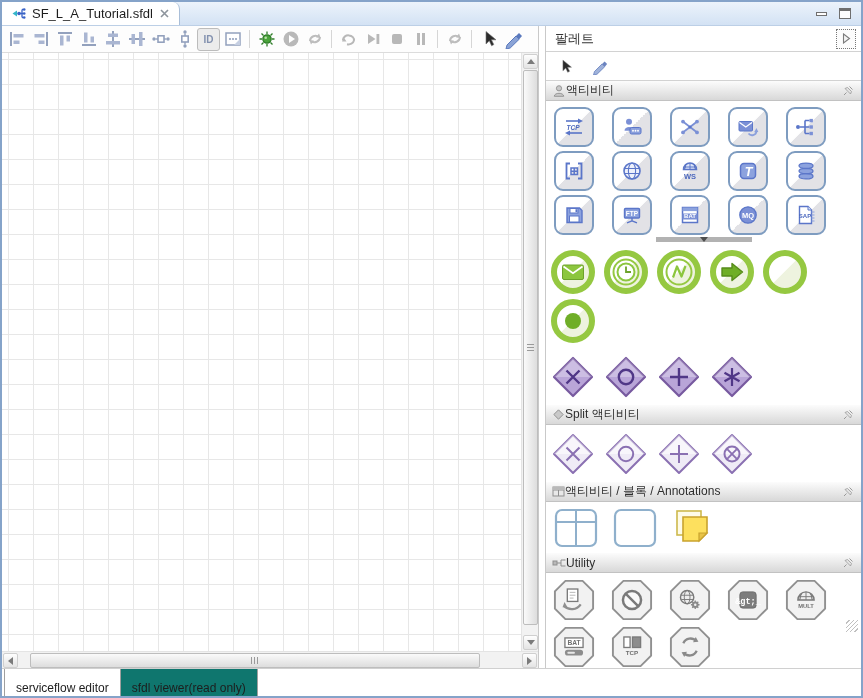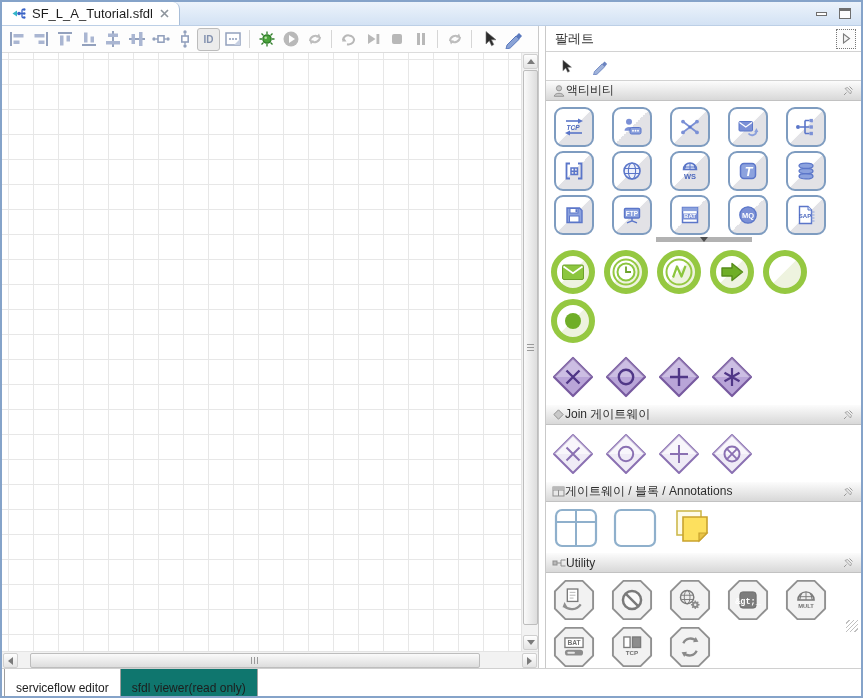--- a/index.html
+++ b/index.html
@@ -470,21 +470,21 @@
             <path d="M23 4 L42 23 L23 42 L4 23 Z" fill="#b9a5d8" stroke="#77599f" stroke-width="2.2" stroke-linejoin="round"></path>
             <path d="M23 4 L42 23 L4 23 Z" fill="rgba(255,255,255,0.28)"></path>
             <path d="M23 14 V32 M15.5 18.7 L30.5 27.3 M30.5 18.7 L15.5 27.3" stroke="#503787" stroke-width="2.2"></path>
           </svg>
       </div>
 
       <div class="psec-h">
         <svg width="13" height="13" viewBox="0 0 13 13">
             <rect x="3.2" y="3.2" width="6.6" height="6.6" transform="rotate(45 6.5 6.5)" fill="#c9c9c9" stroke="#8f8f8f" stroke-width="0.9"></rect>
           </svg>
-        <span>Join 게이트웨이</span>
+        <span>Split 액티비티</span>
         <svg class="pin" width="13" height="13" viewBox="0 0 13 13">
             <path d="M7.5 2.5 L10.5 5.5" stroke="#999" fill="none"></path>
             <path d="M5.5 3.5 L9.5 7.5 L8.5 10 L3 4.5 Z" fill="#e3e3e3" stroke="#999" stroke-width="0.8"></path>
             <path d="M4.5 8.5 L2 11" stroke="#999"></path>
           </svg>
       </div>
       <div class="pgrid gws">
         <svg width="46" height="46" viewBox="0 0 46 46">
             <path d="M23 4 L42 23 L23 42 L4 23 Z" fill="#efebf6" stroke="#8a70b2" stroke-width="2" stroke-linejoin="round"></path>
             <path d="M23 4 L42 23 L4 23 Z" fill="rgba(255,255,255,0.55)"></path>
@@ -507,21 +507,21 @@
             <path d="M18.2 18.2 L27.8 27.8 M27.8 18.2 L18.2 27.8" stroke="#8a70b2" stroke-width="1.8"></path>
           </svg>
       </div>
 
       <div class="psec-h">
         <svg width="13" height="13" viewBox="0 0 13 13">
             <rect x="1" y="2" width="11" height="9" fill="#e8e8e8" stroke="#8f8f8f"></rect>
             <path d="M1 5 H12 M6.5 2 V11" stroke="#8f8f8f"></path>
             <rect x="1" y="2" width="11" height="3" fill="#b9b9b9"></rect>
           </svg>
-        <span>게이트웨이 / 블록 / Annotations</span>
+        <span>액티비티 / 블록 / Annotations</span>
         <svg class="pin" width="13" height="13" viewBox="0 0 13 13">
             <path d="M7.5 2.5 L10.5 5.5" stroke="#999" fill="none"></path>
             <path d="M5.5 3.5 L9.5 7.5 L8.5 10 L3 4.5 Z" fill="#e3e3e3" stroke="#999" stroke-width="0.8"></path>
             <path d="M4.5 8.5 L2 11" stroke="#999"></path>
           </svg>
       </div>
       <div class="pgrid lanes">
         <svg width="44" height="40" viewBox="0 0 44 40">
             <rect x="2" y="2" width="40" height="36" rx="6" fill="#fff" stroke="#8fb0cc" stroke-width="2.2"></rect>
             <path d="M22 2 V38 M2 14 H42" stroke="#8fb0cc" stroke-width="2"></path>

